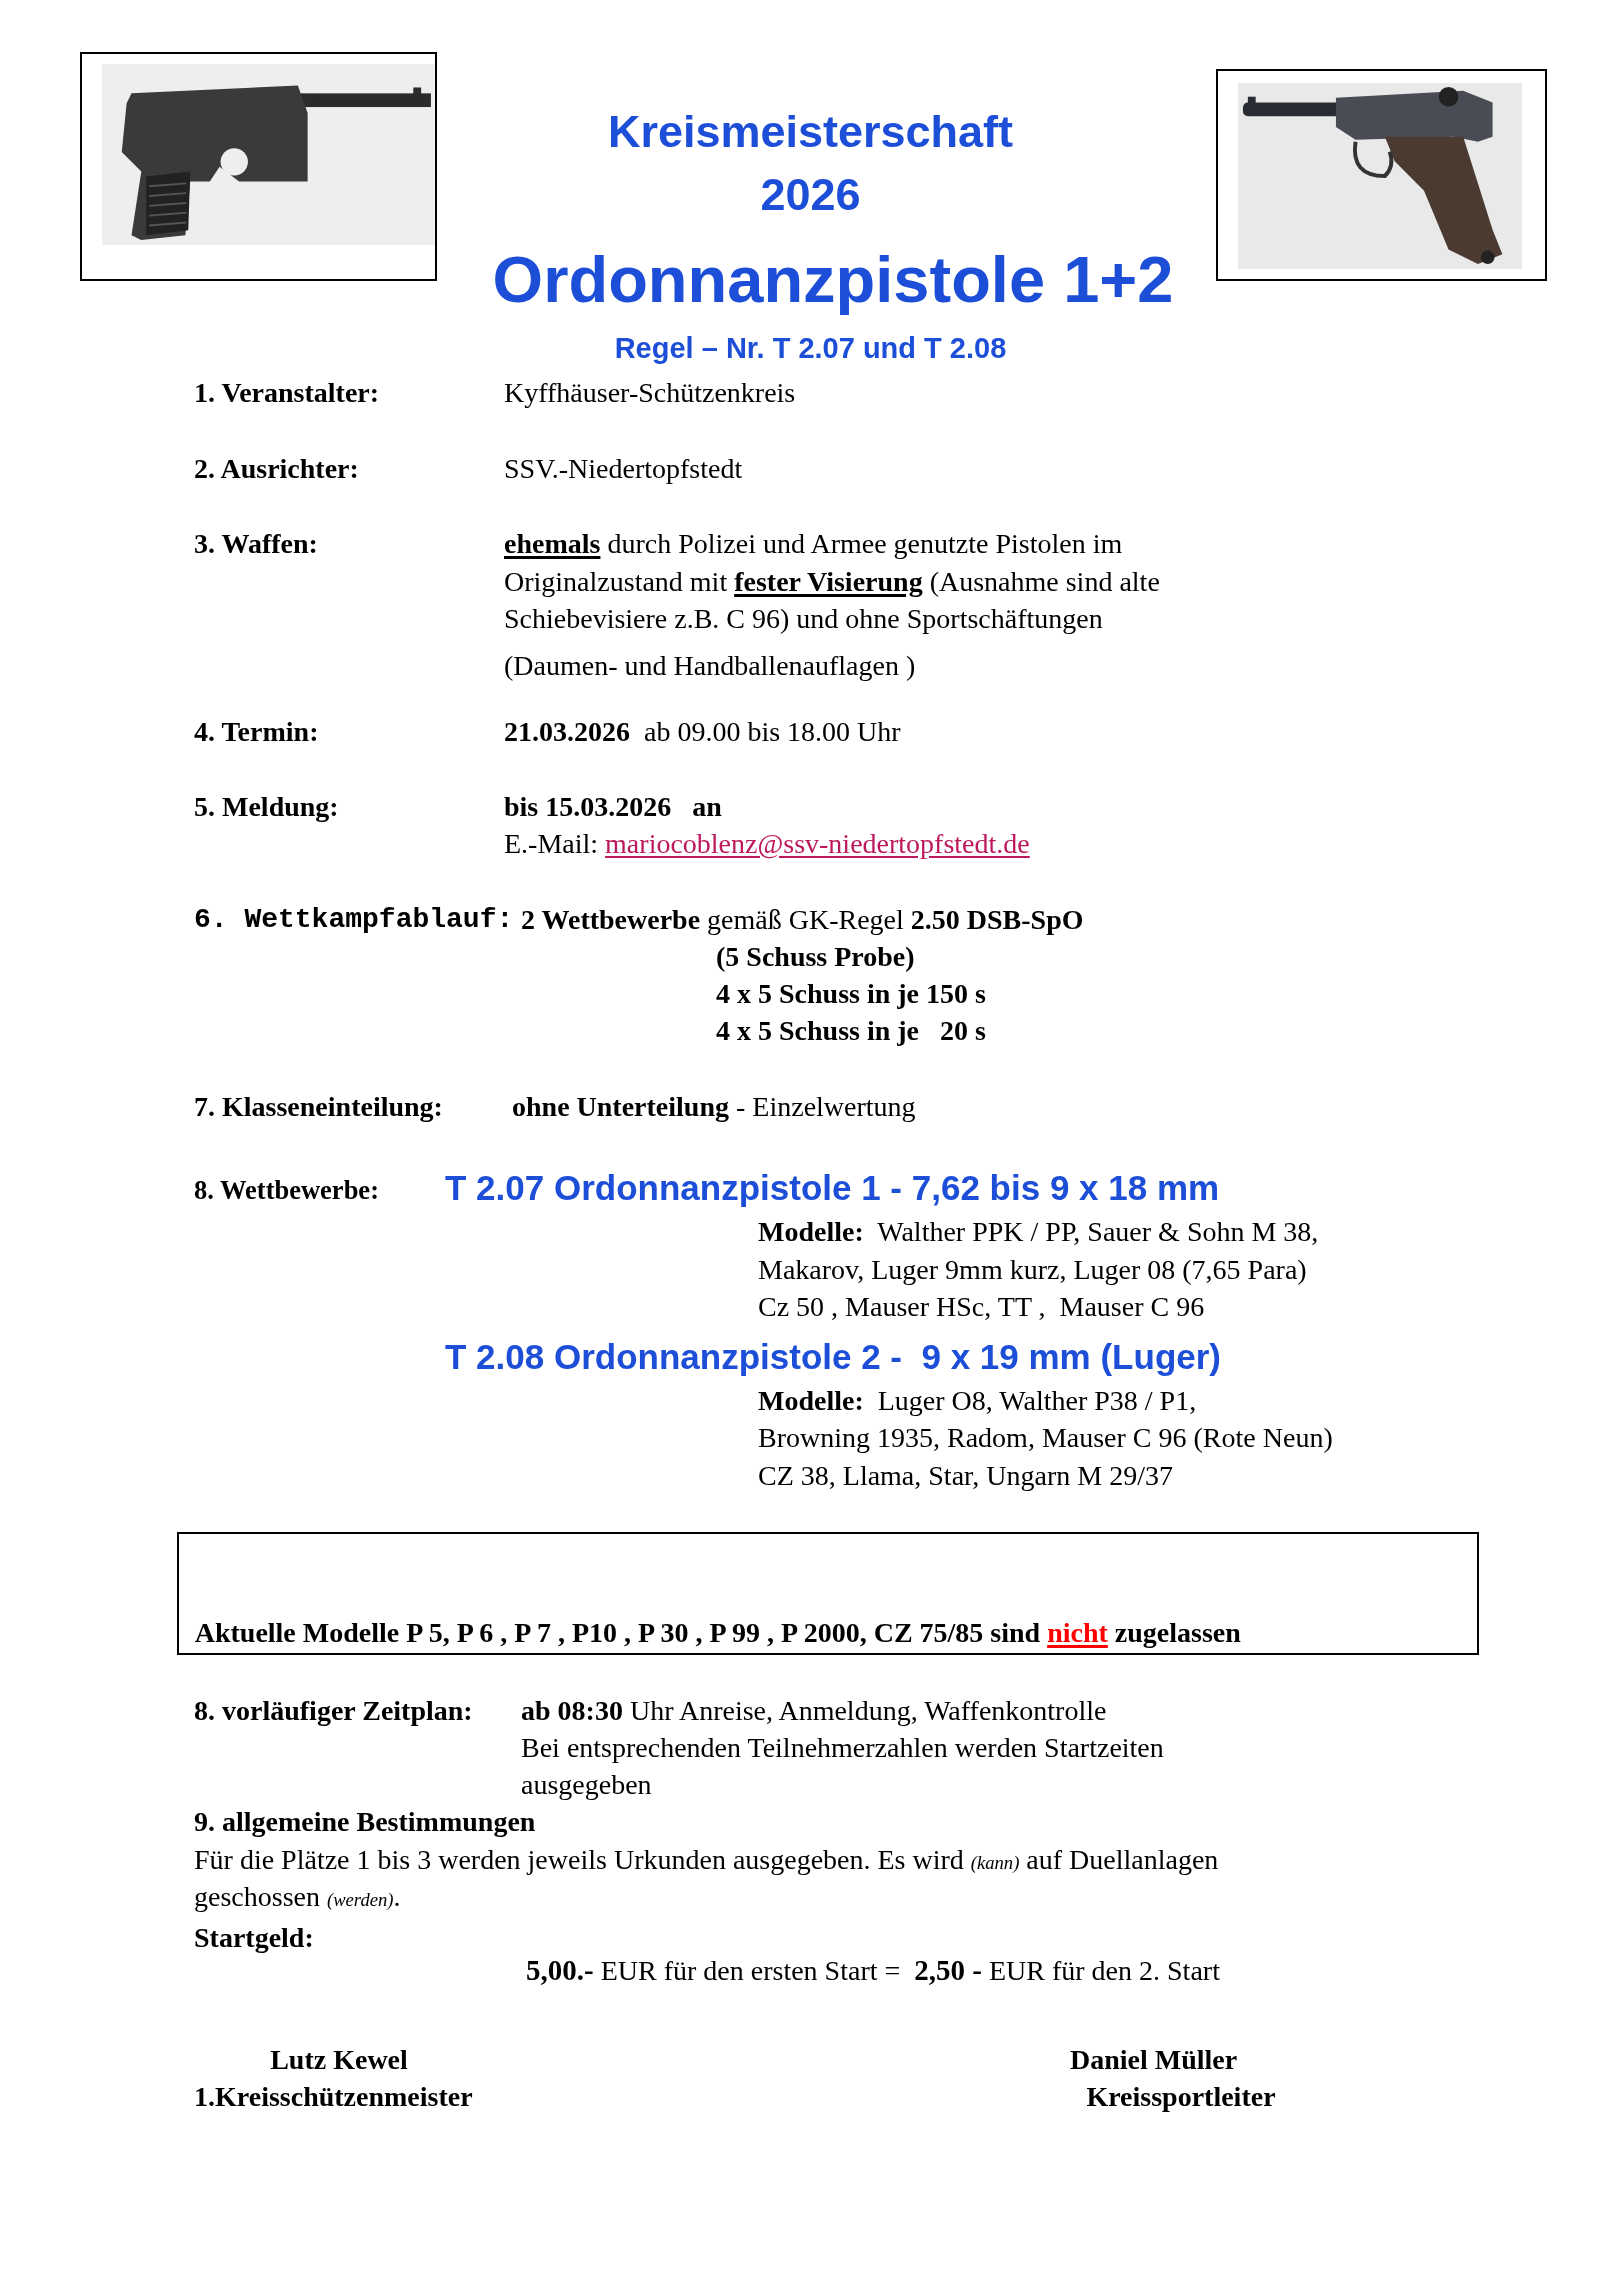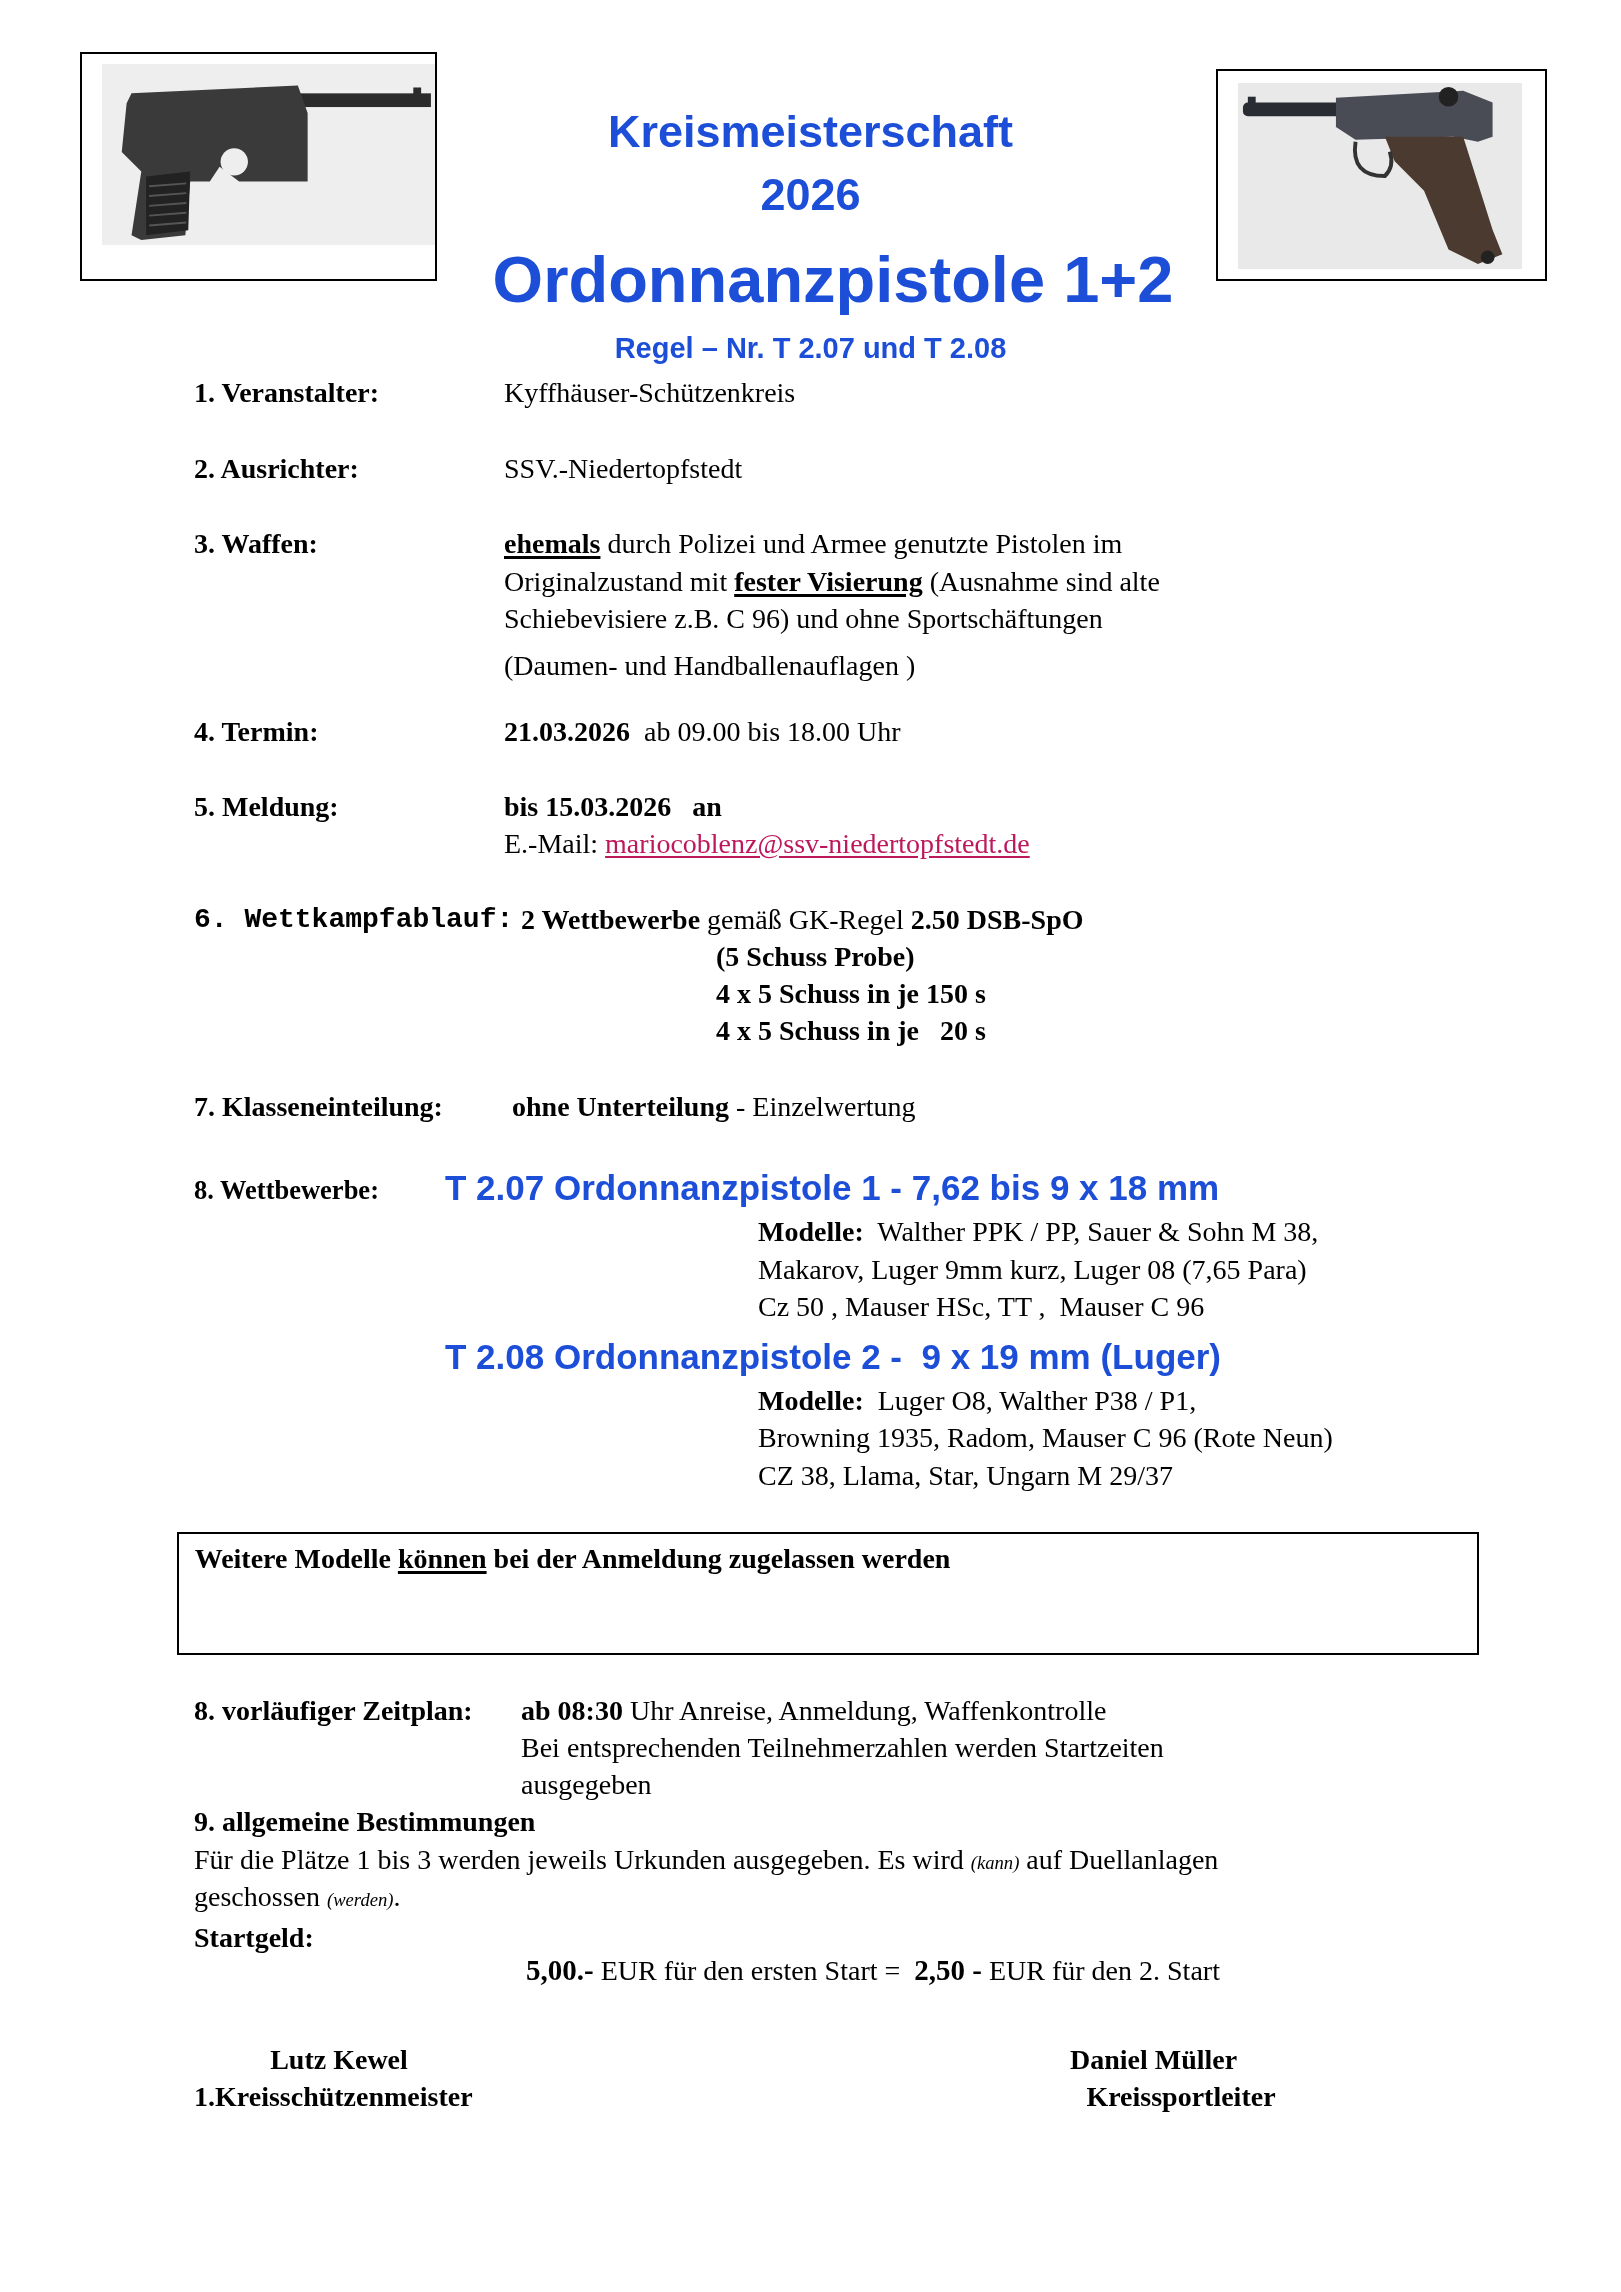--- a/index.html
+++ b/index.html
@@ -104,22 +104,22 @@
 <div class="abs serif" style="left:758px; top:1213px; white-space:pre;"><b>Modelle:</b><span>  Walther PPK / PP, Sauer &amp; Sohn M 38,</span></div>
 <div class="abs serif" style="left:758px; top:1251px;">Makarov, Luger 9mm kurz, Luger 08 (7,65 Para)</div>
 <div class="abs serif" style="left:758px; top:1288px; white-space:pre;">Cz 50 , Mauser HSc, TT ,  Mauser C 96</div>
 
 <div class="abs sans-red" style="left:445px; top:1335px; font-size:35px; line-height:43px; white-space:pre;">T 2.08 Ordonnanzpistole 2 -  9 x 19 mm (Luger)</div>
 <div class="abs serif" style="left:758px; top:1382px; white-space:pre;"><b>Modelle:</b><span>  Luger O8, Walther P38 / P1,</span></div>
 <div class="abs serif" style="left:758px; top:1419px;">Browning 1935, Radom, Mauser C 96 (Rote Neun)</div>
 <div class="abs serif" style="left:758px; top:1457px;">CZ 38, Llama, Star, Ungarn M 29/37</div>
 
 <div class="abs notice-box" style="left:177px; top:1532px; width:1302px; height:123px;">
-  <div class="abs serif b" style="left:15.7px; top:5.9px;">
-    <span>Weitere Modelle </span><u>können</u><span> bei der Anmeldung zugelassen werden</span>
+  <div class="abs serif b" style="left:15.7px; top:80px;">
+    <span>Aktuelle Modelle P 5, P 6 , P 7 , P10 , P 30 , P 99 , P 2000, CZ 75/85 sind </span><u class="red">nicht</u><span> zugelassen</span>
   </div>
 </div>
 
 <div class="abs serif b" style="left:194px; top:1692px;">8. vorläufiger Zeitplan:</div>
 <div class="abs serif" style="left:521px; top:1692px;">
   <b>ab 08:30</b><span> Uhr Anreise, Anmeldung, Waffenkontrolle</span>
 </div>
 <div class="abs serif" style="left:521px; top:1729px;">Bei entsprechenden Teilnehmerzahlen werden Startzeiten</div>
 <div class="abs serif" style="left:521px; top:1766px;">ausgegeben</div>
 

